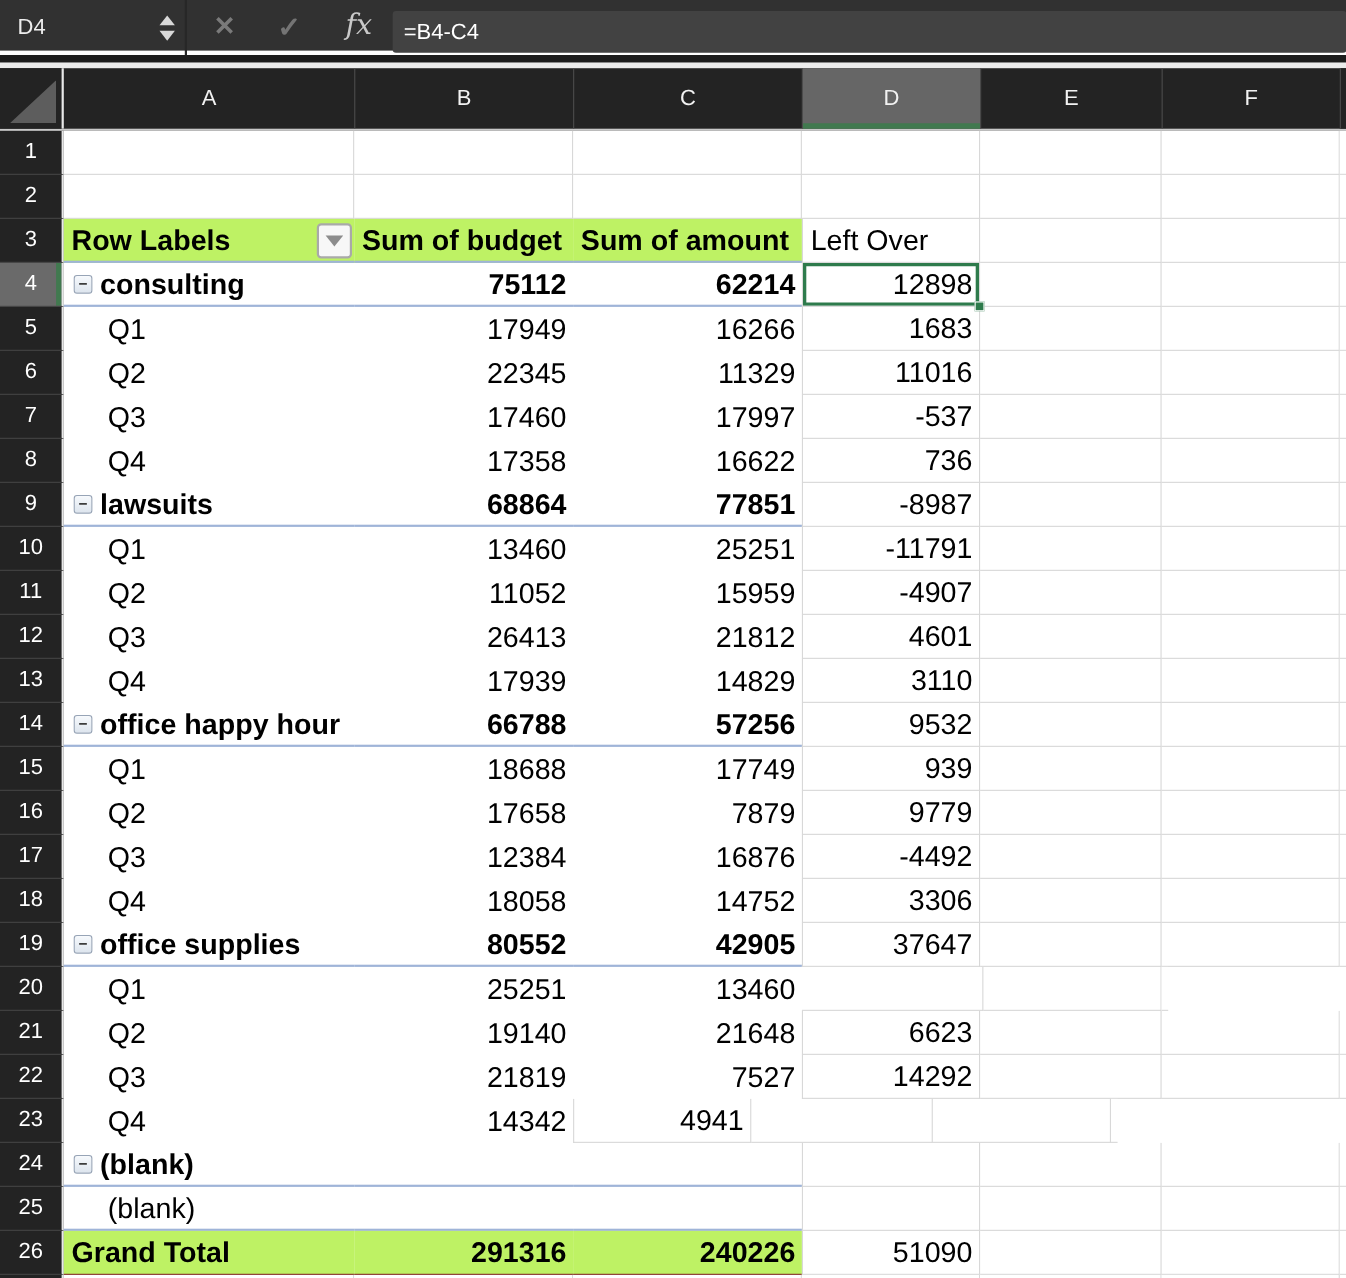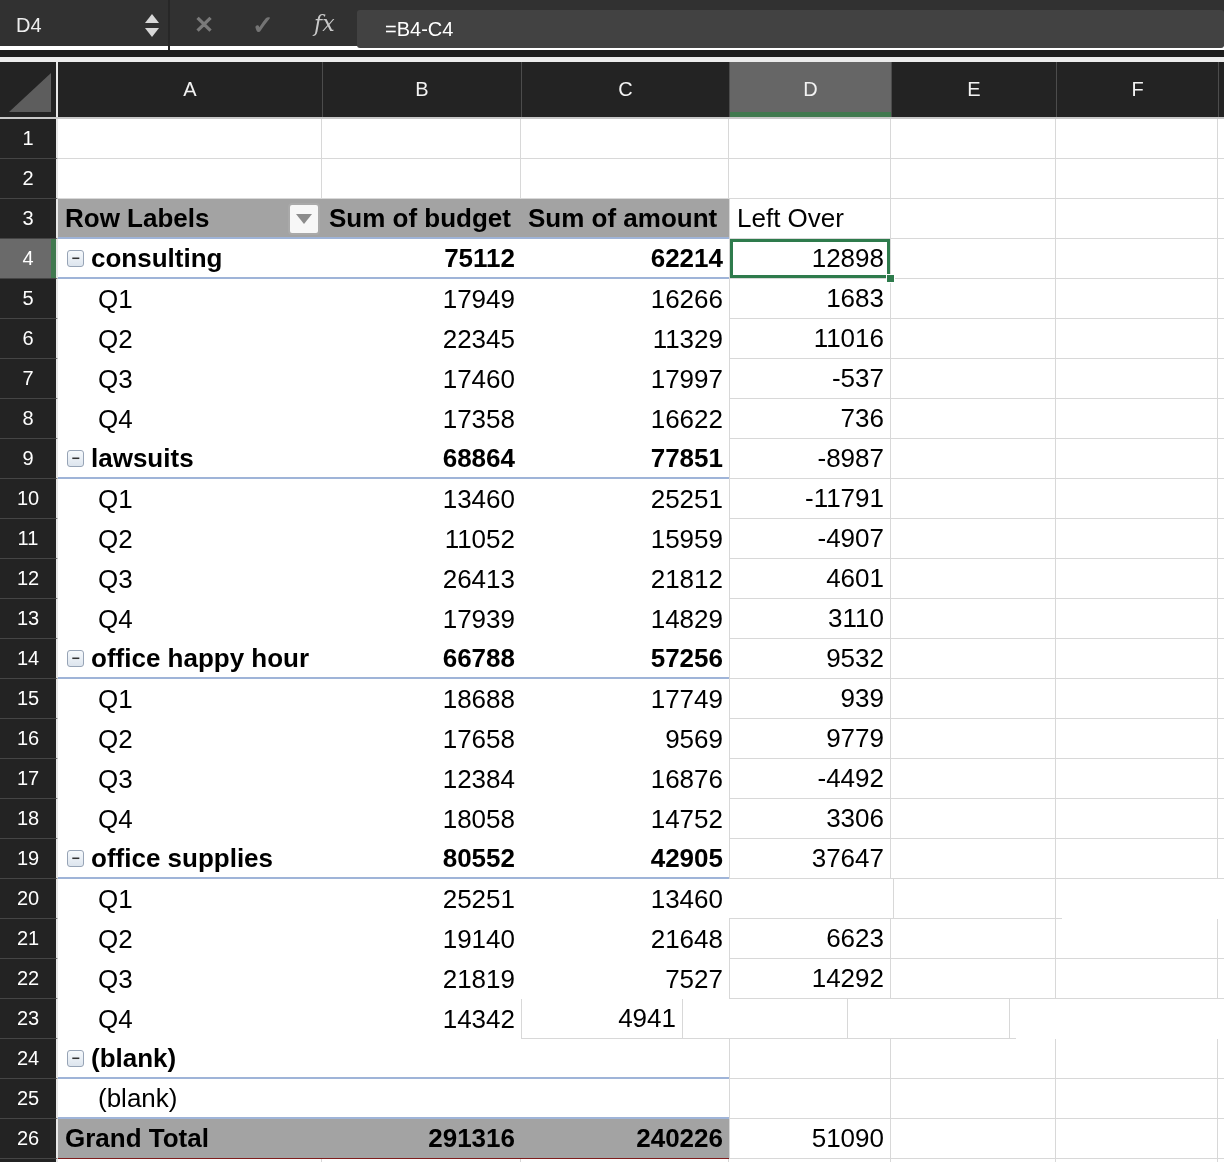--- a/index.html
+++ b/index.html
@@ -9,24 +9,24 @@
   
   .topbar{position:absolute;left:0;top:0;width:1224px;height:46px;background:#313131}
   .topstrip{position:absolute;left:0;top:50px;width:100%;height:7px;background:#1d1d1d}
   .namebox{position:absolute;left:16px;top:0;height:50px;line-height:50px;color:#ededed;font-size:20px}
   .spinner{position:absolute;left:145px;top:0;height:50px;display:flex;flex-direction:column;justify-content:center;gap:5px}
   .tri-up{width:0;height:0;border-left:7px solid transparent;border-right:7px solid transparent;border-bottom:9px solid #d8d8d8}
   .tri-down{width:0;height:0;border-left:7px solid transparent;border-right:7px solid transparent;border-top:9px solid #d8d8d8}
   .vdiv{position:absolute;left:168px;top:0;width:2px;height:50px;background:#272727}
   .icon-x{position:absolute;left:194px;top:0;height:50px;line-height:50px;font-size:24px;font-weight:bold;color:#7a7a7a}
   .icon-check{position:absolute;left:252px;top:0;height:50px;line-height:50px;font-size:26px;font-weight:bold;color:#747474}
-  .icon-fx{position:absolute;left:314px;top:0;height:50px;line-height:47px;font-size:22px;color:#c9c9c9;
+  .icon-fx{position:absolute;left:314px;top:0;height:50px;line-height:47px;font-size:26px;color:#c9c9c9;
            font-family:"DejaVu Serif",serif;font-style:italic}
   .formula-field{position:absolute;left:357px;top:10px;width:867px;height:38px;background:#424242;border-radius:3px;
-                 color:#fff;font-size:20px;line-height:38px;padding-left:28px;box-sizing:border-box}
+                 color:#fff;font-size:20px;line-height:38px;padding-left:10px;box-sizing:border-box}
   .gap{position:absolute;left:0;top:57px;width:100%;height:5px;background:#ececec}
 
   
   .sheet{position:absolute;left:0;top:62px;width:1224px}
   .colrow{display:flex;height:55px;background:#232323;border-bottom:2px solid #c9c9c9}
   .corner{width:56px;flex:0 0 56px;background:#232323;border-right:2px solid #e8e8e8;position:relative;box-sizing:content-box}
   .corner-tri{position:absolute;left:9px;top:11px;right:5px;bottom:5px;background:#5d5d5d;
               clip-path:polygon(100% 0,100% 100%,0 100%)}
   .colh{color:#f2f2f2;font-size:20px;display:flex;align-items:center;justify-content:center;
         border-left:1px solid #4c4c4c;box-sizing:border-box;flex:0 0 auto}
@@ -43,21 +43,21 @@
 
   .cell{box-sizing:border-box;font-size:26px;color:#000;display:flex;align-items:center;
         overflow:hidden;white-space:nowrap;flex:0 0 auto}
   .num{justify-content:flex-end;padding-right:6px}
   .lbl-left{padding-left:7px}
   .b{font-weight:700}
   .gr{border-right:1px solid #d8d8d8;border-bottom:1px solid #d8d8d8}
   .bl{border-left:1px solid #d8d8d8}
   .bb{border-bottom:2px solid #9fb4d8}
   .gbb{border-bottom:1px solid #7f1d1d}
-  .fill{background:#a3a3a3}
+  .fill{background:#bef264}
   .a-cat{padding-left:9px}
   .a-item{padding-left:40px}
   .a-hdr{padding-left:7px;position:relative}
   .minus{width:17px;height:17px;margin-right:7px;background:linear-gradient(#f6f9fc,#dde5ee);
          border:1px solid #97a4b6;border-radius:3px;color:#333;font-size:14px;line-height:14px;text-align:center;
          flex:0 0 auto;box-sizing:border-box}
   .filterbtn{position:absolute;right:2px;top:4px;width:32px;height:32px;background:#f7f7f7;border:2px solid #a9a9a9;
              border-radius:4px;display:flex;align-items:center;justify-content:center;box-sizing:border-box}
   .filtertri{width:0;height:0;border-left:8px solid transparent;border-right:8px solid transparent;border-top:10px solid #8c8c8c}
   .selD{position:relative;box-shadow:inset 0 0 0 3px #2e7b4c;z-index:3;overflow:visible}
@@ -263,21 +263,21 @@
         <div class="cell cC num">17749</div>
         <div class="cell cD gr bl num">939</div>
         <div class="cell gr cE"></div>
         <div class="cell gr cF"></div>
         <div class="slv"></div>
       </div>
       <div class="row">
         <div class="rh">16</div>
         <div class="cell cA a-item">Q2</div>
         <div class="cell cB num">17658</div>
-        <div class="cell cC num">9569</div>
+        <div class="cell cC num">7879</div>
         <div class="cell cD gr bl num">9779</div>
         <div class="cell gr cE"></div>
         <div class="cell gr cF"></div>
         <div class="slv"></div>
       </div>
       <div class="row">
         <div class="rh">17</div>
         <div class="cell cA a-item">Q3</div>
         <div class="cell cB num">12384</div>
         <div class="cell cC num">16876</div>

